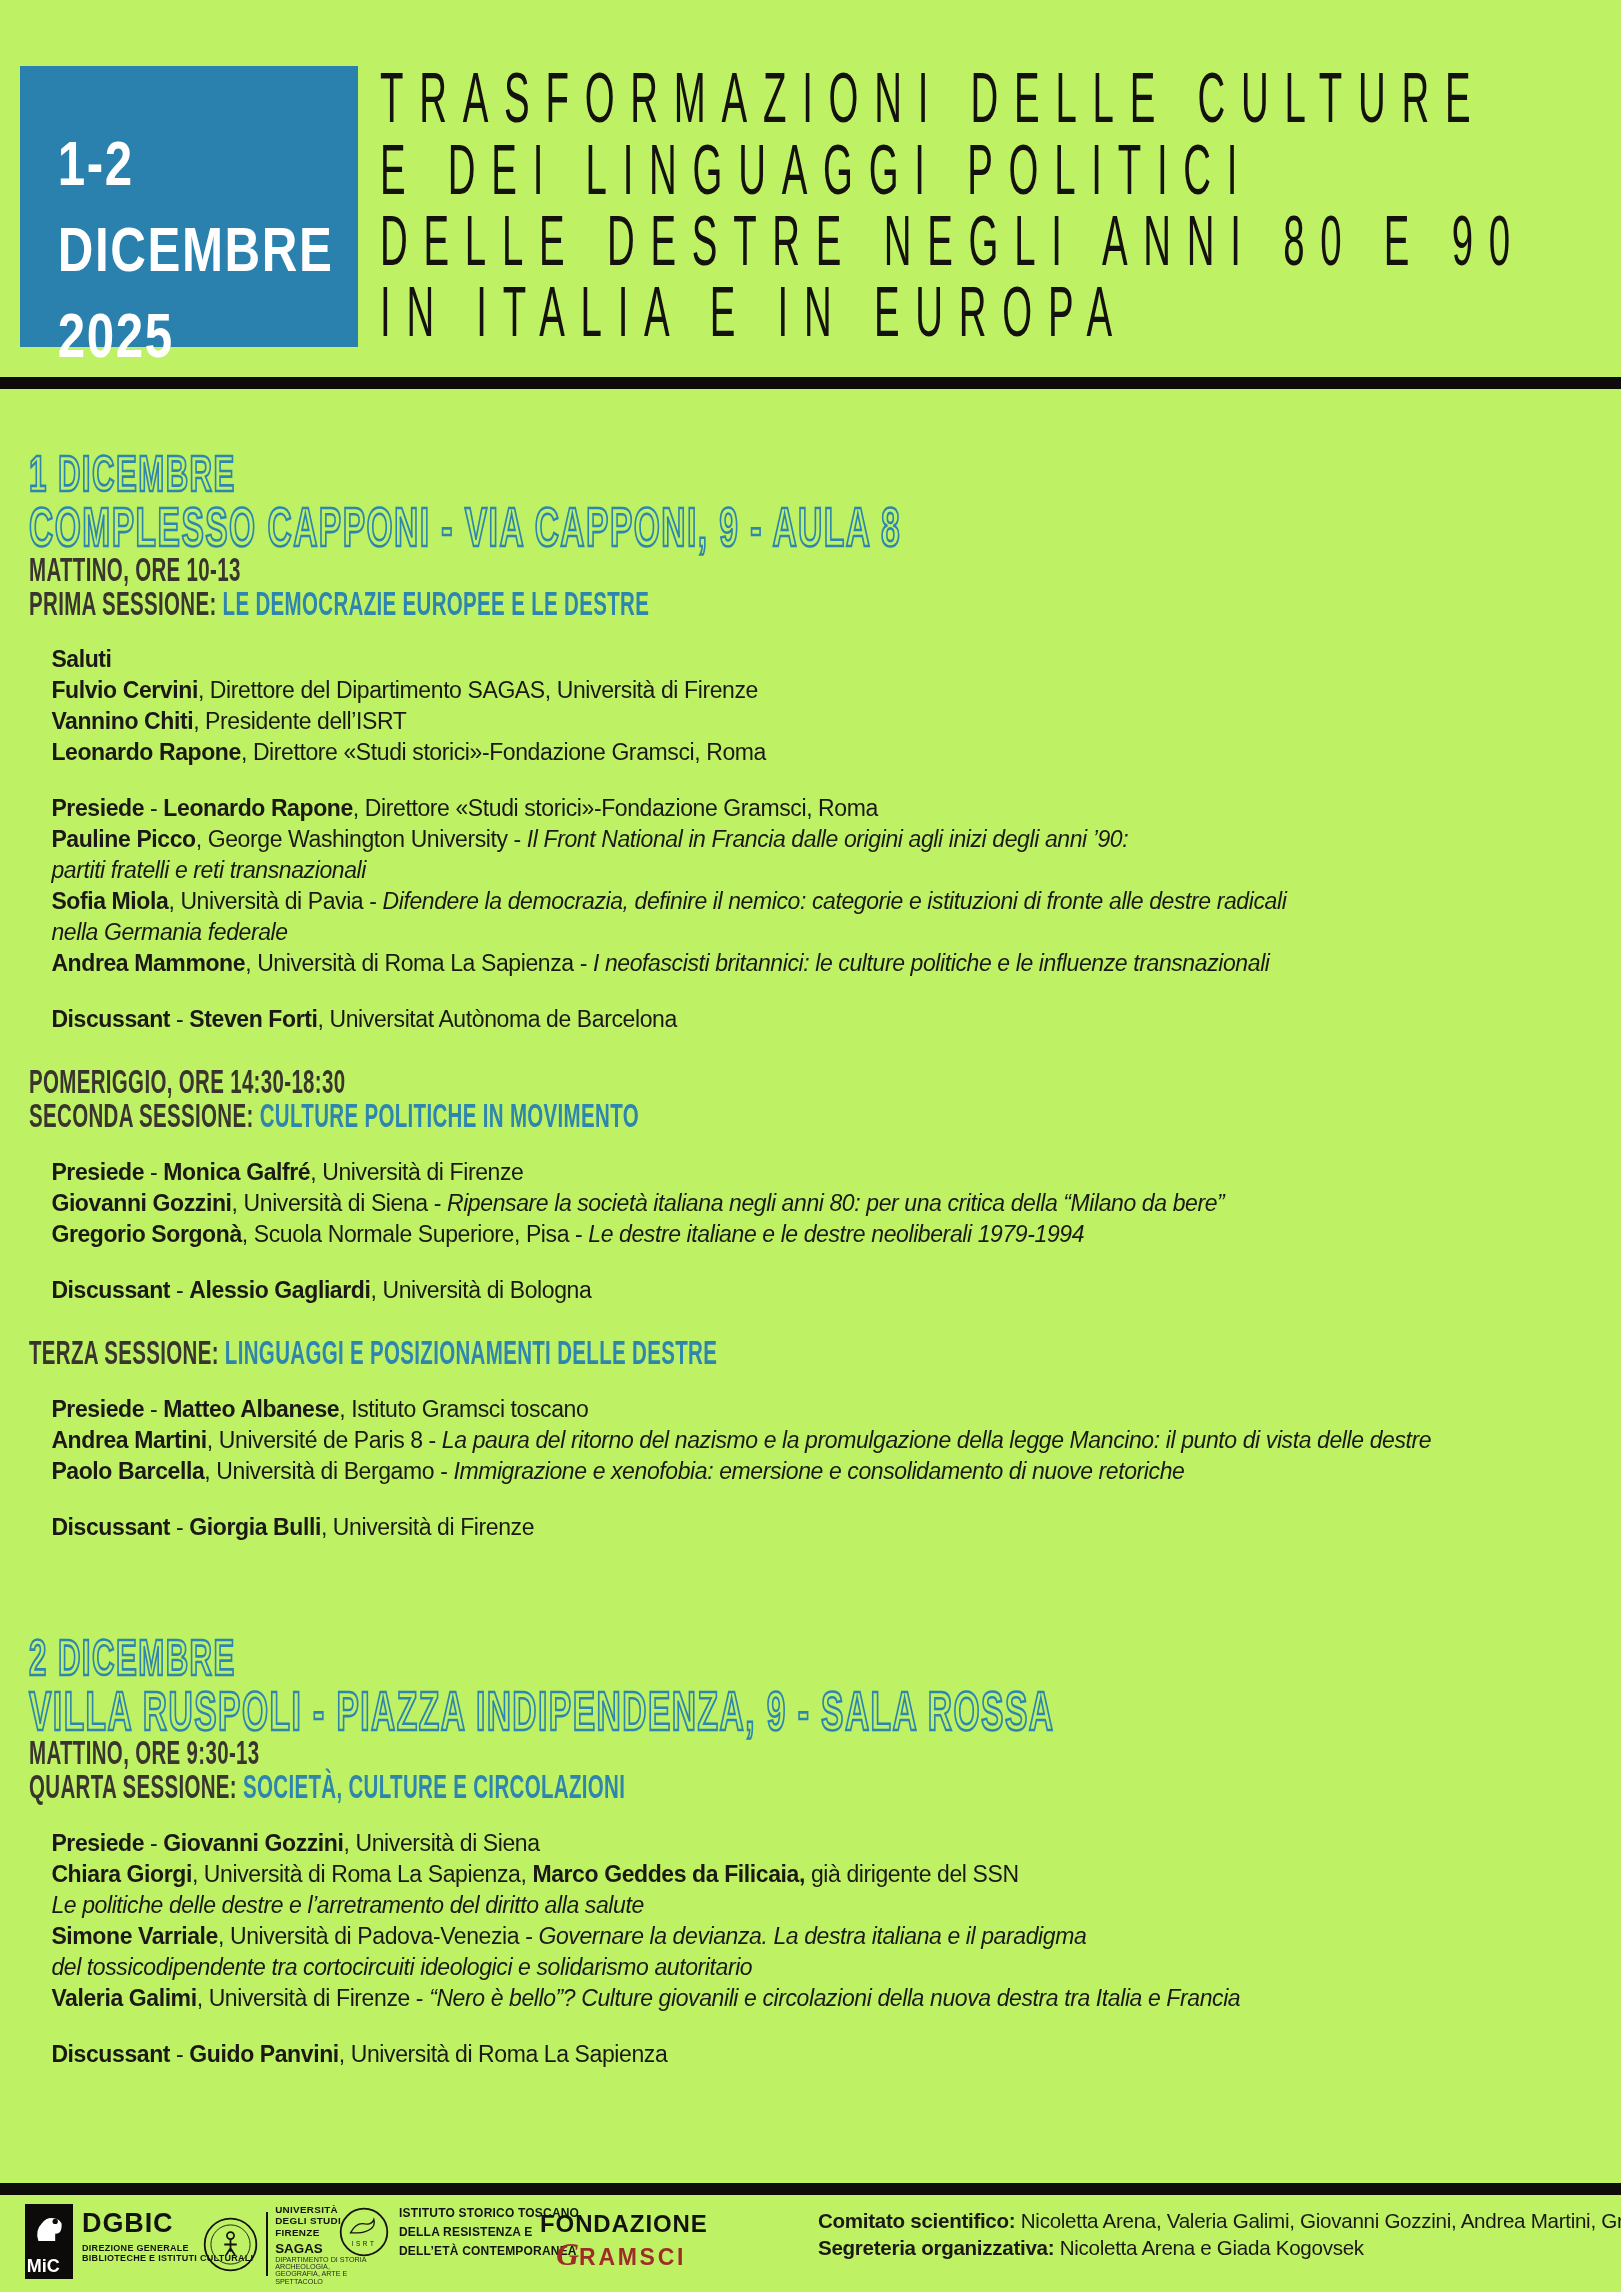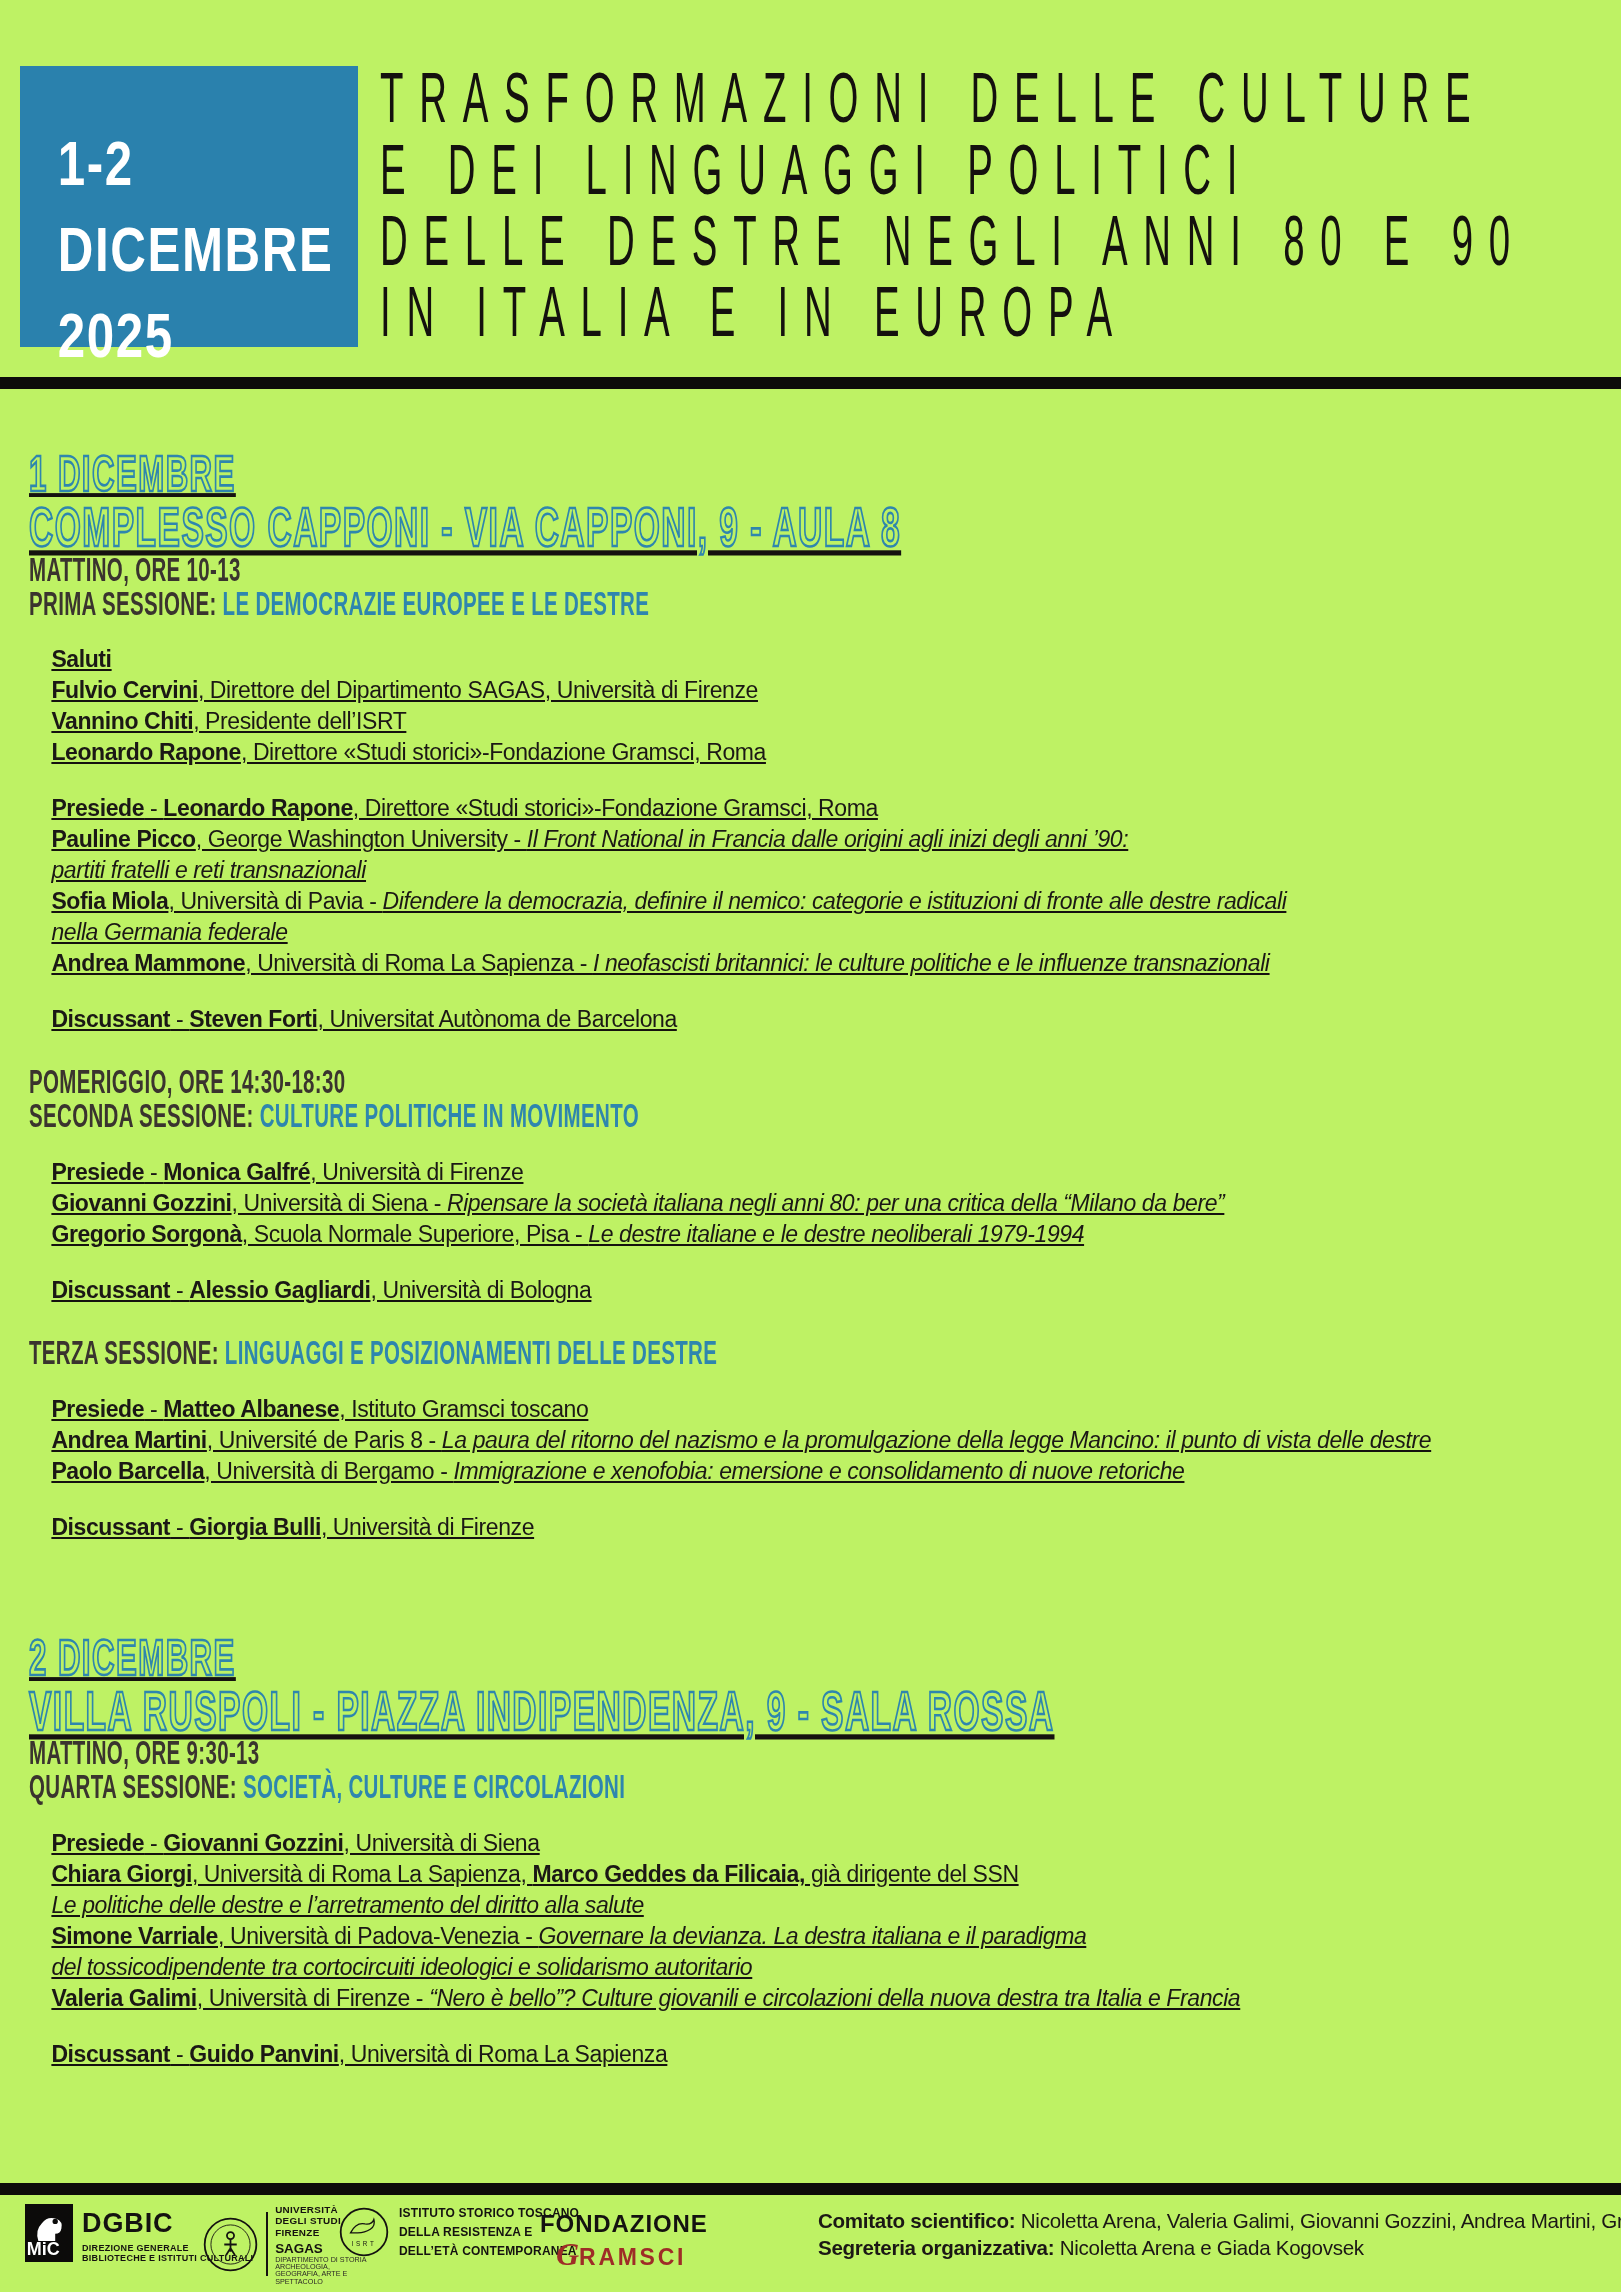--- a/index.html
+++ b/index.html
@@ -25,21 +25,21 @@
   }
   .title-line{
     font-size:48px; line-height:49px; letter-spacing:19.7px;
     font-weight:400; color:#14110e; white-space:nowrap;
   }
   .rule{position:absolute; left:0; width:1621px; height:11.6px; background:#0d0c0a;}
   .rule-top{top:377px;}
   .rule-bottom{top:2183px;}
   
   .content{position:absolute; left:29px; top:389px; right:0;}
-  .day{margin-top:56px;text-decoration:underline;}
+  .day{margin-top:56px;}
   .day + .day{margin-top:86px;}
   .dh{
     display:block; white-space:nowrap; font-weight:700; letter-spacing:1.8px;
     color:transparent; -webkit-text-stroke:2px #2e86ae;
     transform:scale(0.8,1.3); transform-origin:0 0;
   }
   .dh1{font-size:39px; line-height:43px; margin-bottom:9px;}
   .dh2{font-size:42px; line-height:47px; margin-bottom:12.5px;}
   .srow{height:34px; line-height:34px; white-space:nowrap;}
   .cond{
@@ -53,21 +53,21 @@
   .dh2 + .session{margin-top:0;}
   .block{margin-top:25px; padding-left:22.4px;}
   .srow + .block{margin-top:19.7px;}
   .pline{font-size:23px; line-height:31px; letter-spacing:-0.4px; white-space:nowrap; color:#1b1815;}
   .seg-b{font-weight:700;}
   .seg-i{font-style:italic;}
   
   .footer{position:absolute; left:0; top:2183px; width:1621px; height:110px;}
   .logo{position:absolute; top:20.6px;}
   .mic{left:25px; display:flex; gap:9px;}
-  .mic-box{position:relative; width:48px; height:58px; background:#0c0b0a;}
+  .mic-box{position:relative; width:48px; height:75px; background:#0c0b0a;}
   .mic-box svg{position:absolute; left:6.3px; top:5.4px;}
   .mic-word{position:absolute; left:1.8px; bottom:1.8px; color:#ffffff; font-weight:700; font-size:18px;}
   .dgbic-acronym{font-size:27px; font-weight:700; letter-spacing:0.9px; line-height:39px; color:#141210;}
   .dgbic-sub{font-size:9px; font-weight:700; letter-spacing:0.3px; line-height:10.7px; color:#141210;}
   .unifi{left:202px; display:flex; gap:7.2px; align-items:center;}
   .unifi .divider{width:1.8px; height:64px; background:#141210;}
   .unifi-line{font-size:9.9px; font-weight:700; line-height:11.6px; letter-spacing:0.3px;}
   .unifi-dept{font-size:13.4px; font-weight:700; margin-top:2.7px;}
   .unifi-dept-sub{font-size:7.2px; line-height:7.2px; width:99px; color:#2b2825;}
   .isrt{left:338px; display:flex; gap:9px; align-items:center;}

